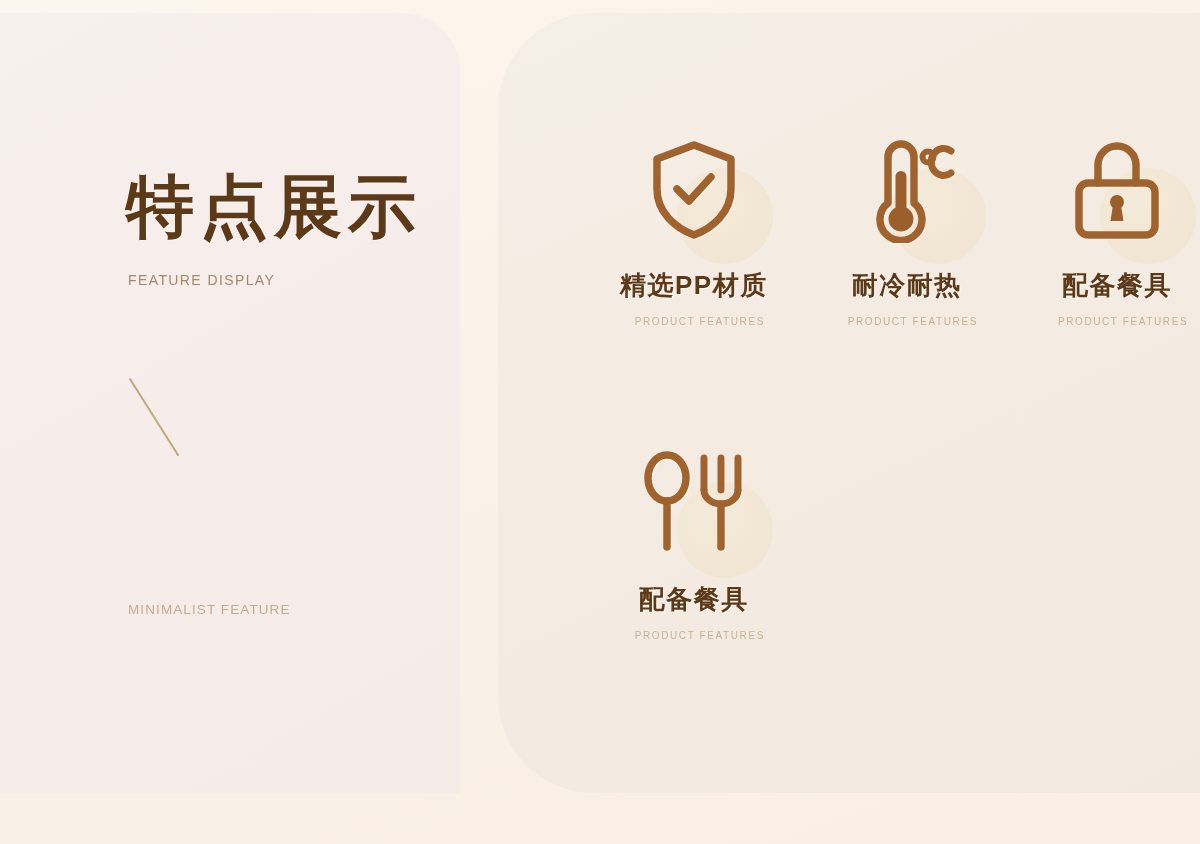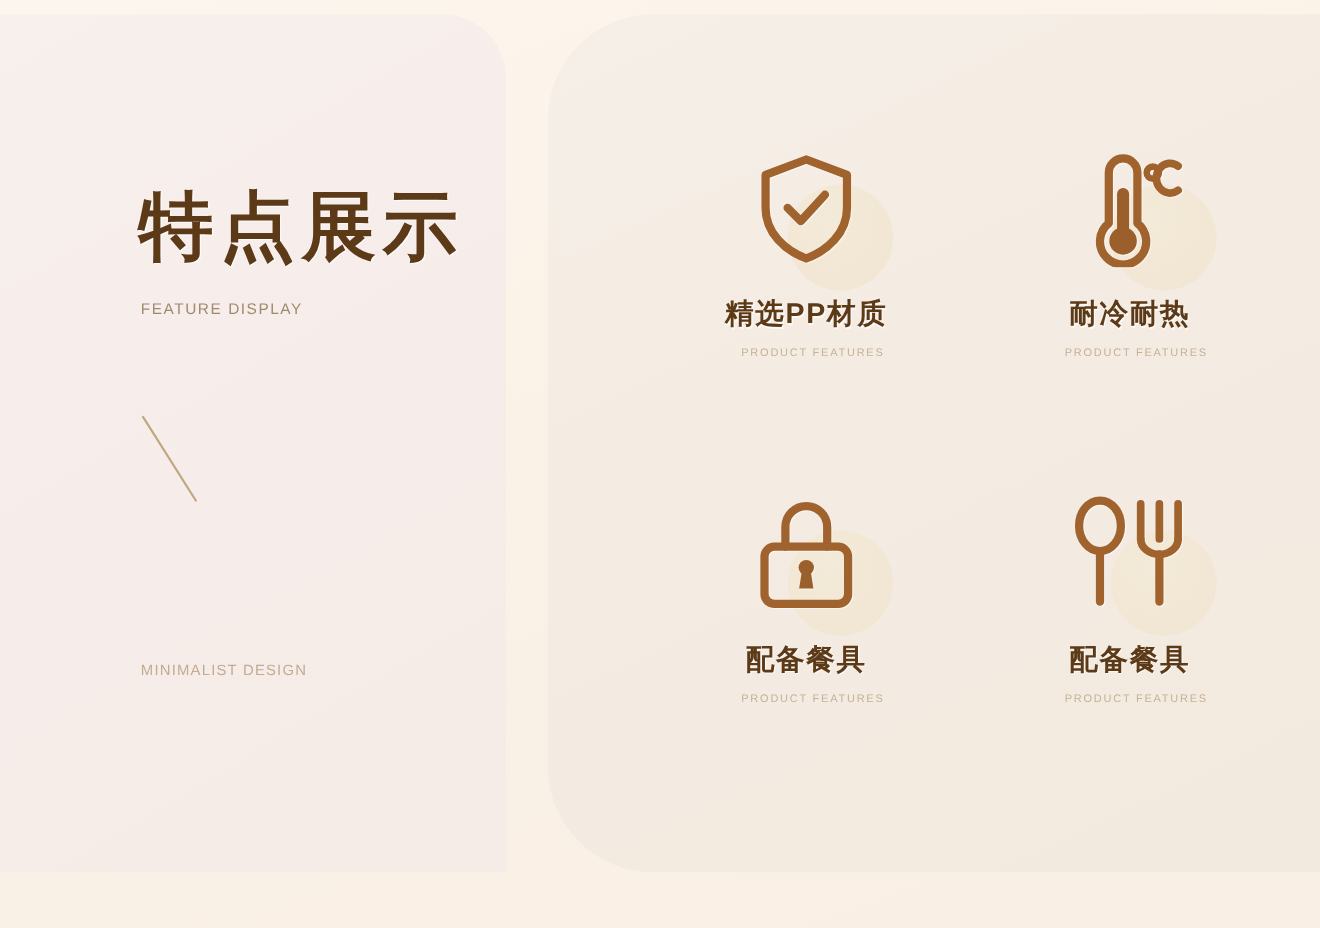--- a/index.html
+++ b/index.html
@@ -95,21 +95,21 @@
   }
 
   
   #feature-grid {
     position: absolute;
     left: 620px;
     top: 120px;
     width: 520px;
     height: 600px;
     display: grid;
-    grid-template-columns: 1fr 1fr;
+    grid-template-columns: 1fr 1fr 1fr;
     grid-template-rows: 1fr 1fr;
     column-gap: 68px;
     row-gap: 28px;
   }
   .feature-card {
     position: relative;
     display: flex;
     flex-direction: column;
     align-items: center;
   }
@@ -170,21 +170,21 @@
 
     <div id="page-subtitle">FEATURE DISPLAY</div>
 
     <div id="accent-line">
       <svg width="60" height="90" viewBox="0 0 60 90" fill="none" xmlns="http://www.w3.org/2000/svg">
         <line x1="4" y1="4" x2="52" y2="80" stroke="#bfa780" stroke-width="2" stroke-linecap="round"></line>
       </svg>
     </div>
 
     <div id="caption-block">
-      <div>MINIMALIST DESIGN</div>
+      <div>MINIMALIST FEATURE</div>
     </div>
 
   </div>
 
   <div id="feature-grid">
 
     <div class="feature-card">
       <div class="feature-icon-wrap">
         <div class="icon-blob"></div>
         <svg class="feature-icon" width="92" height="102" viewBox="0 0 92 102" fill="none" xmlns="http://www.w3.org/2000/svg">

